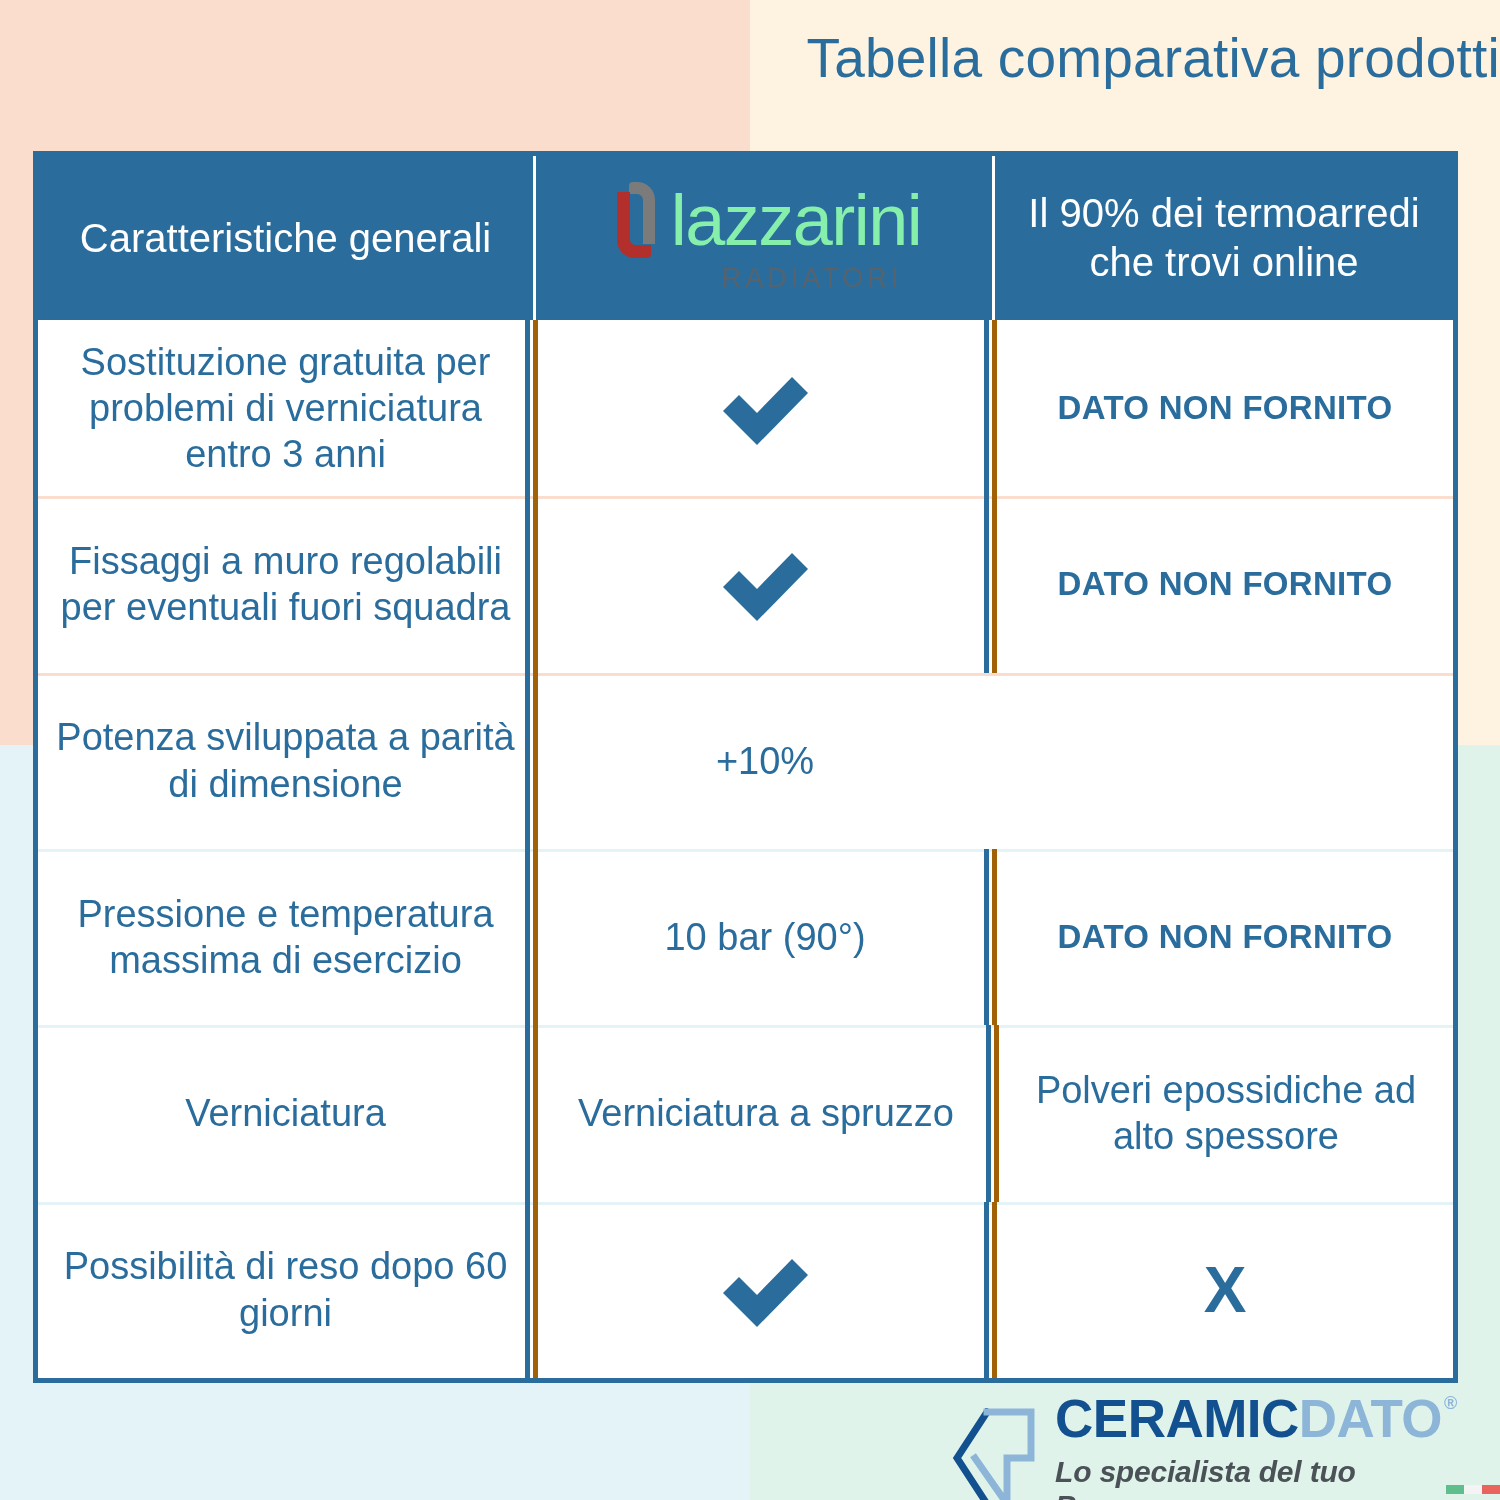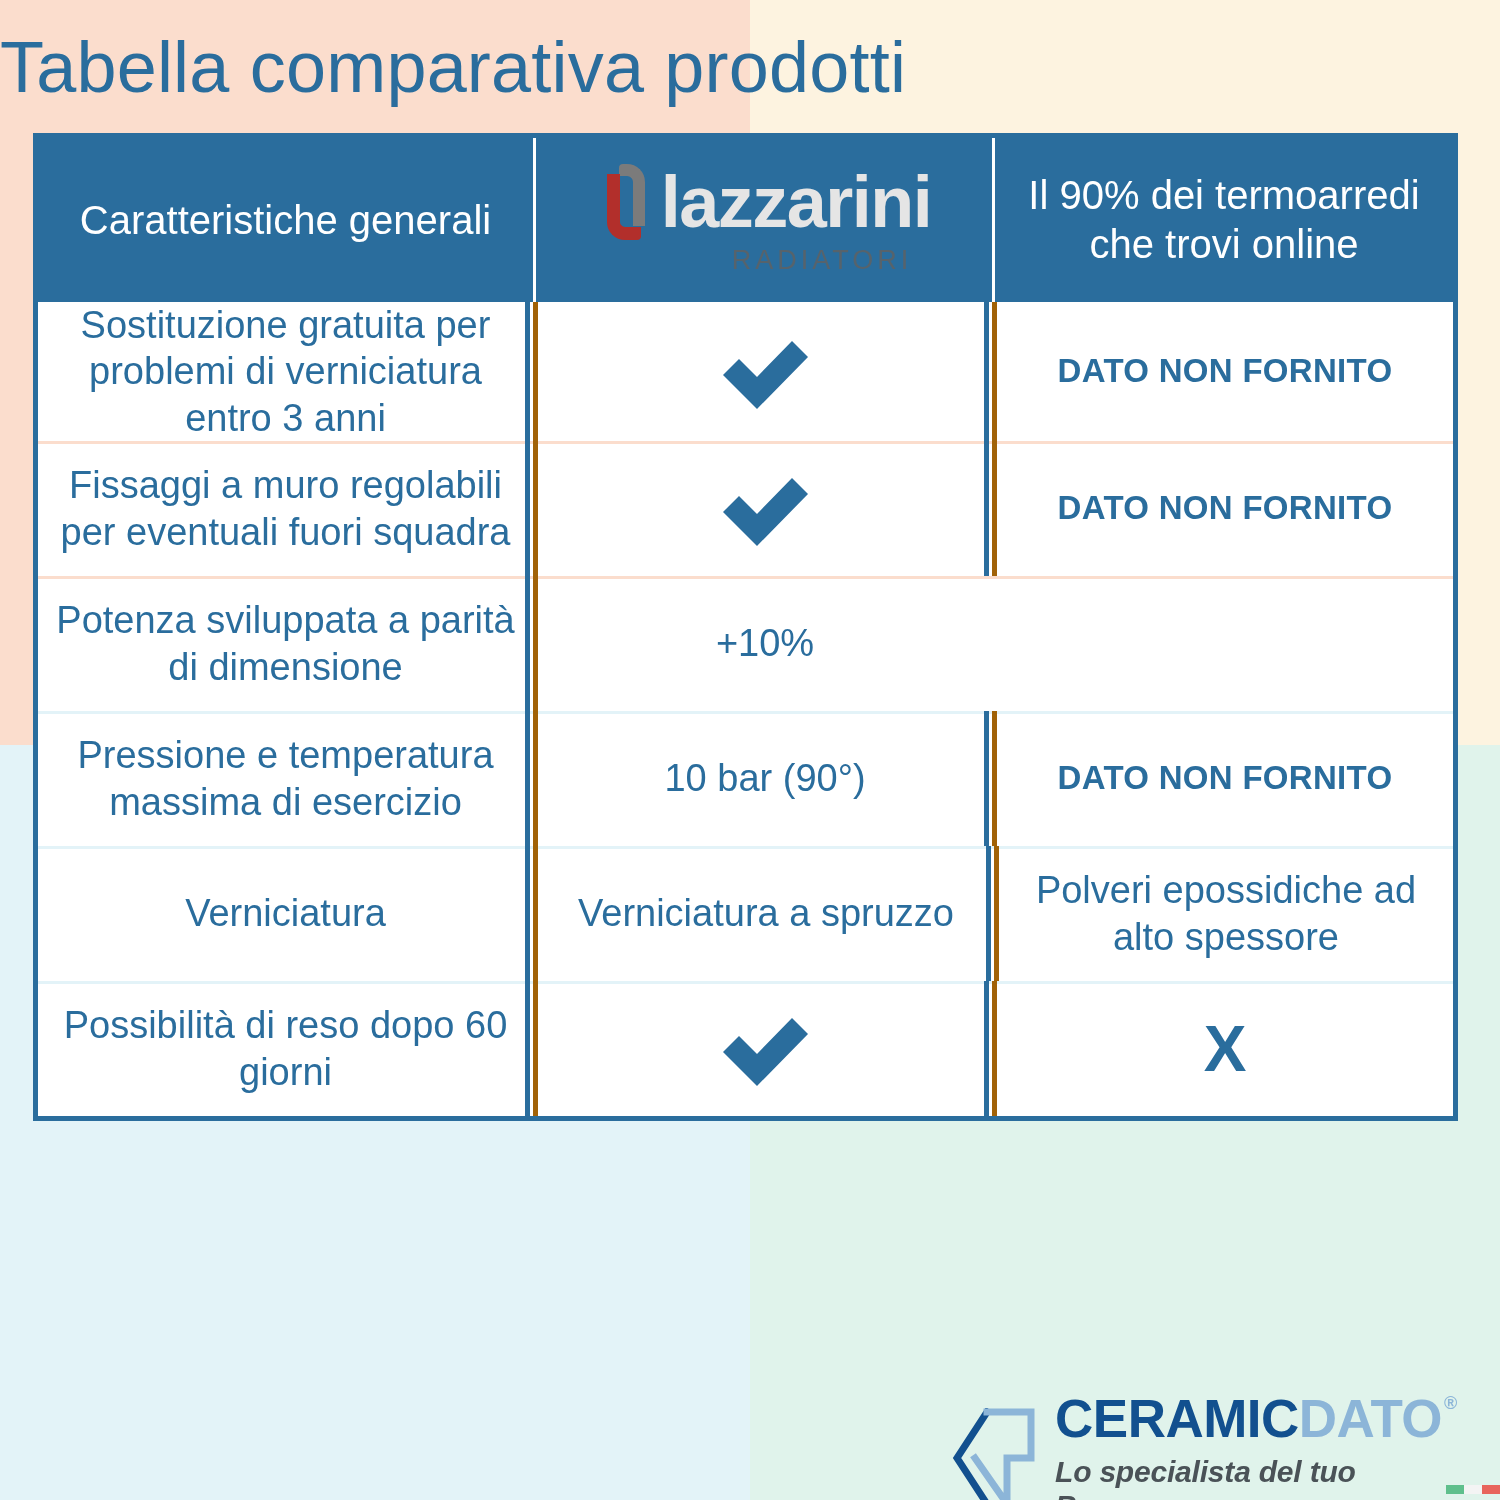--- a/index.html
+++ b/index.html
@@ -26,35 +26,35 @@
   #quad-tr { left: 750px; top: 0;     width: 750px; height: 745px; background: #fdf3e0; }
   #quad-bl { left: 0;     top: 745px; width: 750px; height: 755px; background: #e3f3f8; }
   #quad-br { left: 750px; top: 745px; width: 750px; height: 755px; background: #e0f3eb; }
 
   
   #page-title {
     position: absolute;
     left: 0; right: 0;
     top: 28px;
     z-index: 3;
-    text-align: left;
-    font-size: 72px;
+    text-align: right;
+    font-size: 55px;
     font-weight: 400;
     color: #2a6d9d;
     letter-spacing: 0.2px;
     line-height: 1.1;
   }
 
   
   #comparison-table {
     position: absolute;
     left: 33px;
-    top: 133px;
+    top: 151px;
     width: 1425px;
-    height: 988px;
+    height: 1232px;
     z-index: 2;
     border: 5px solid #2a6d9d;
     box-sizing: border-box;
     background: #ffffff;
     display: flex;
     flex-direction: column;
   }
 
   
   .thead {
@@ -116,22 +116,22 @@
     width: 34px; height: 66px;
     border: 13px solid #b22f2b;
     border-top: none;
     border-right: none;
     border-bottom-left-radius: 18px;
     border-bottom-right-radius: 4px;
     box-sizing: border-box;
   }
   .lz-word {
     font-size: 72px;
-    font-weight: 700;
-    color: #e5e5e5;
+    font-weight: 400;
+    color: #86efac;
     letter-spacing: -1.5px;
     line-height: 0.9;
   }
   .lz-sub {
     font-size: 27px;
     font-weight: 400;
     color: #5e6264;
     letter-spacing: 4px;
     margin-top: 2px;
     margin-right: 19px;

